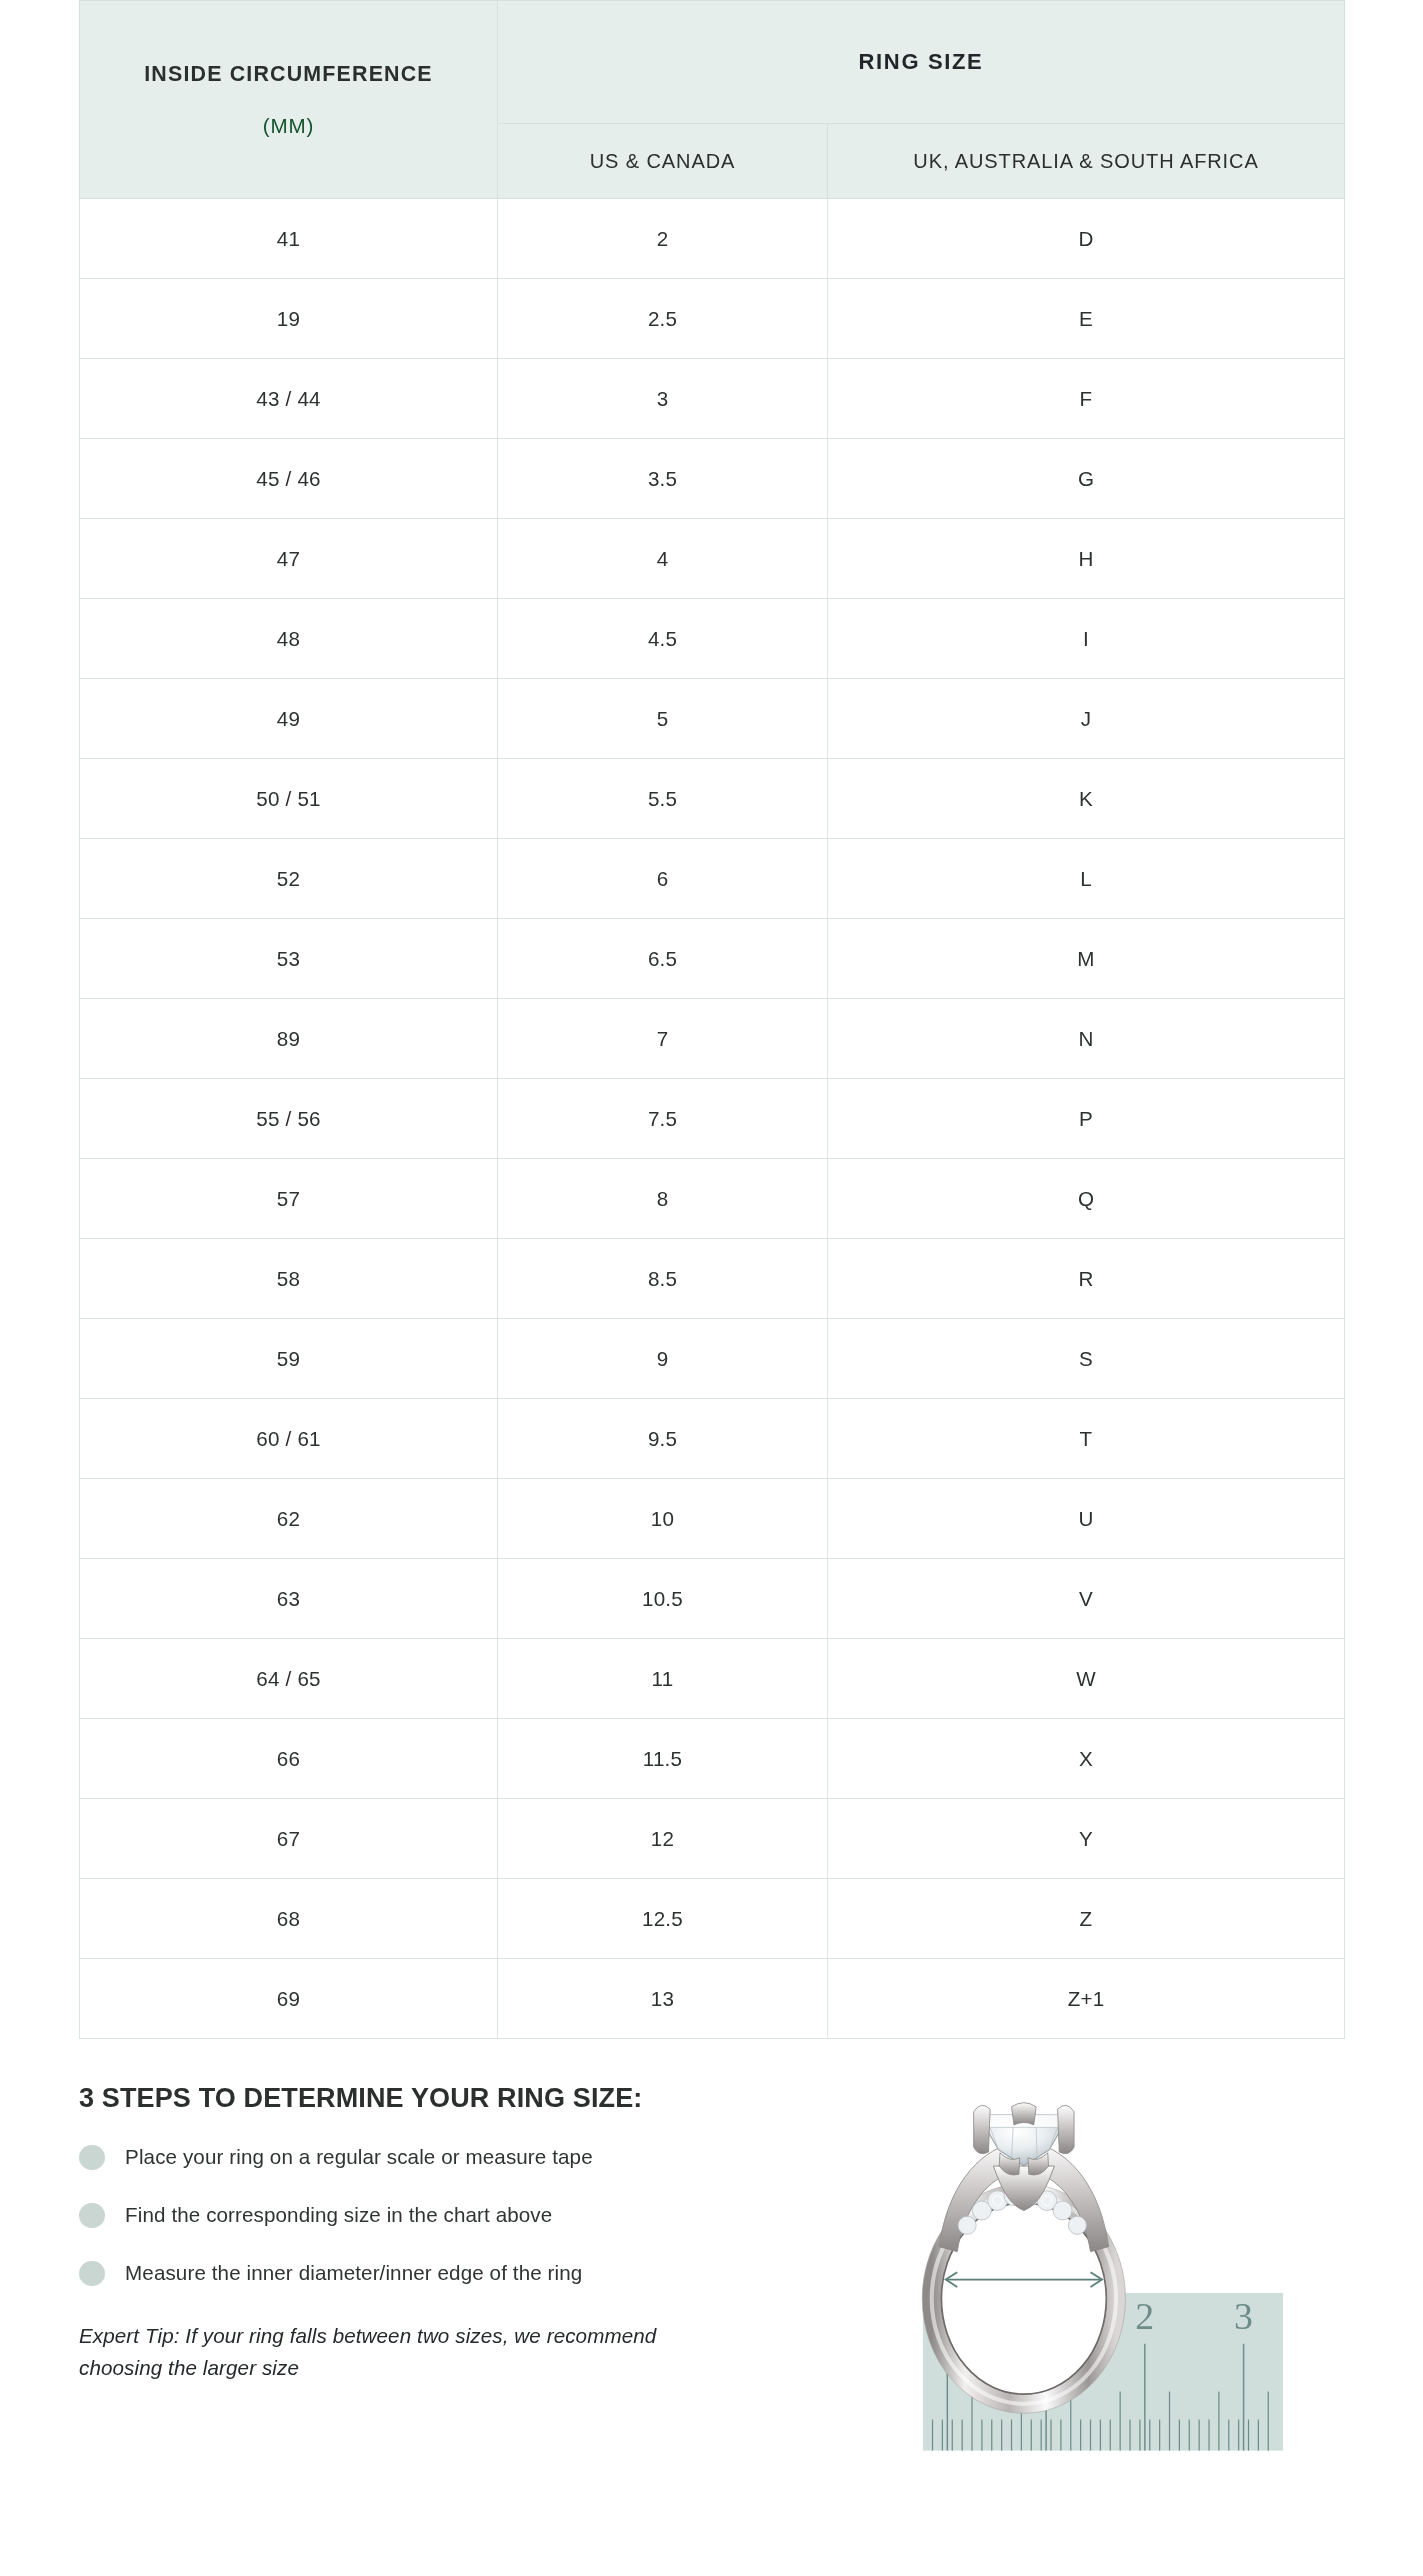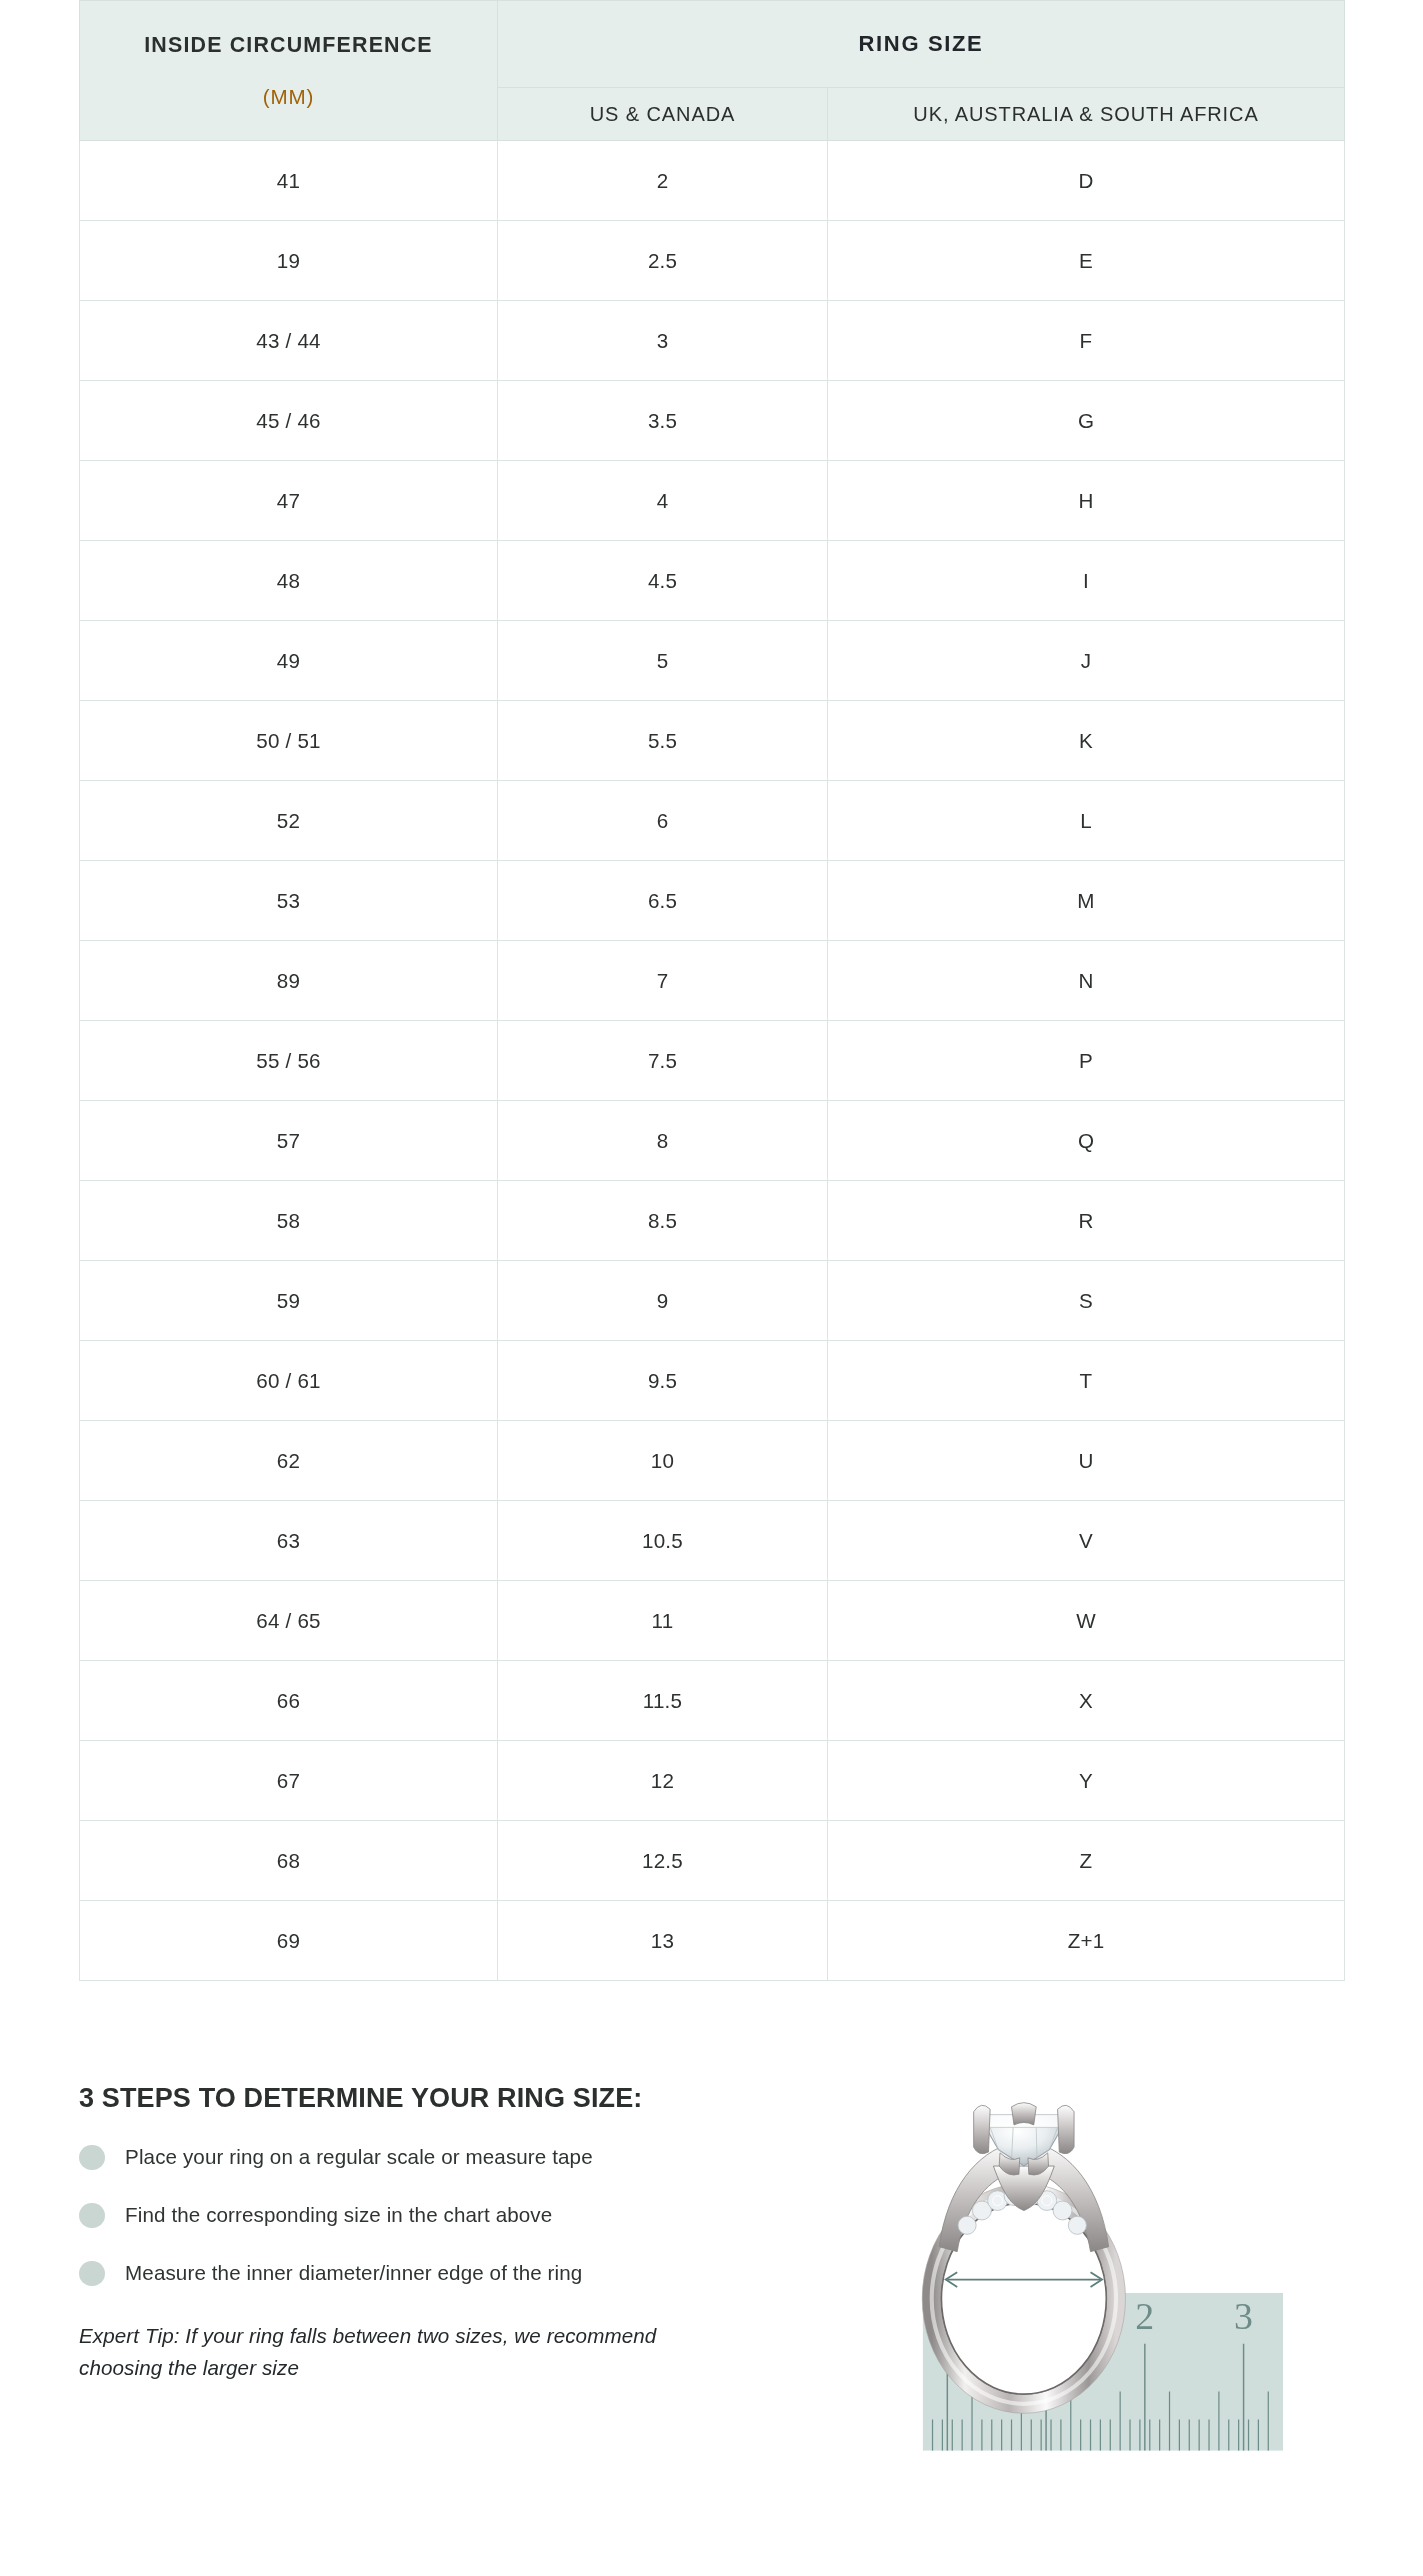--- a/index.html
+++ b/index.html
@@ -27,37 +27,37 @@
   .size-table th,.size-table td{
     border:0.8px solid #dde5e3;
     text-align:center;
     vertical-align:middle;
   }
   .hdr-cell{
     background:#e6eeeb;
     border-color:#d6e0dd !important;
   }
   .hdr-mm{
-    height:140px;
+    height:198px;
     padding:0 15px;
     line-height:1.5;
   }
   .hdr-mm .t1{
     display:block;
     font-weight:700;
     font-size:21.4px;
     letter-spacing:.055em;
     color:#2b2f2e;
   }
   .hdr-mm .t2{
     display:block;
     font-weight:400;
     font-size:20.6px;
     letter-spacing:.045em;
-    color:#a16207;
+    color:#14532d;
     margin-top:21px;
   }
   .hdr-ring{
     height:86px;
     font-weight:700;
     font-size:22px;
     letter-spacing:.075em;
     color:#22262a;
   }
   .hdr-sub{

